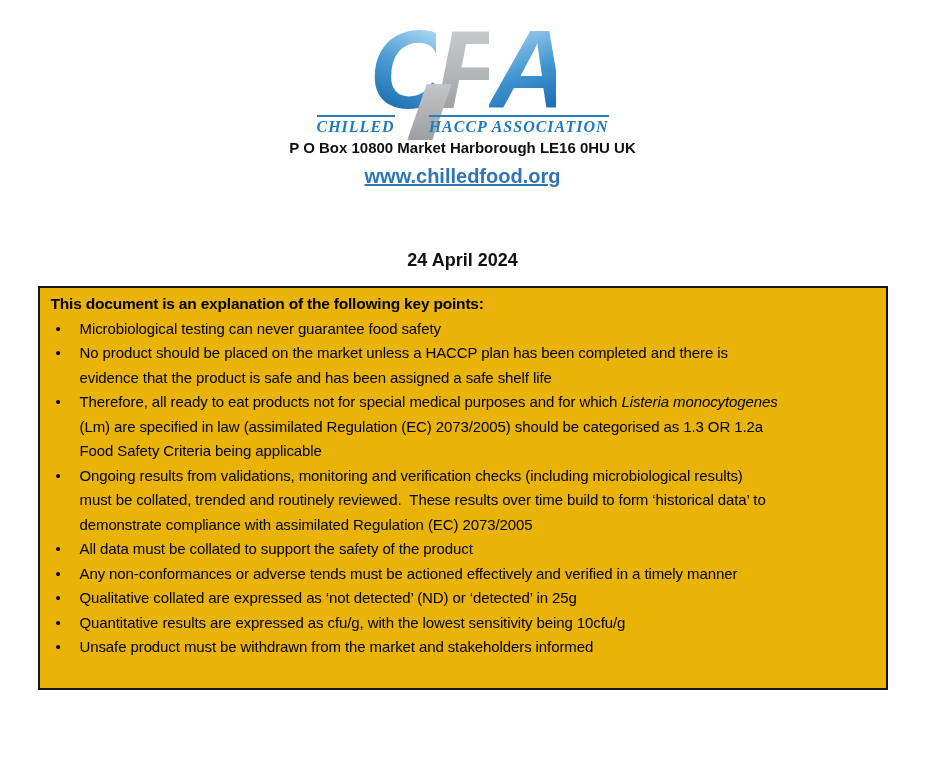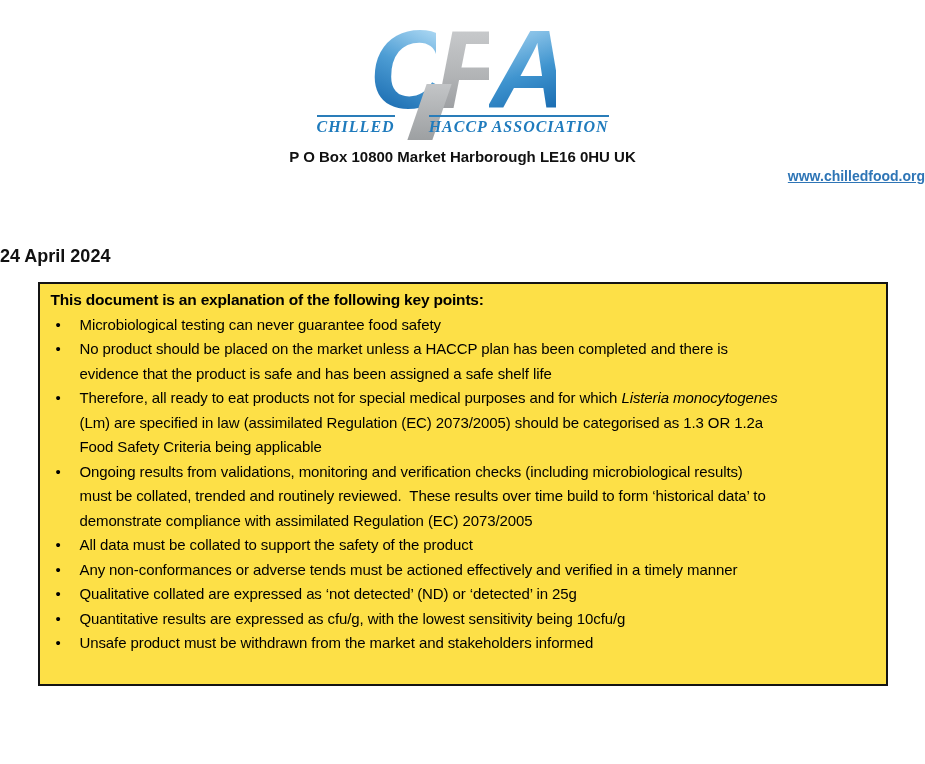--- a/index.html
+++ b/index.html
@@ -43,43 +43,43 @@
   }
   .logo-sub .word {
     font-family: "Liberation Serif", serif;
     font-style: italic; font-weight: bold;
     font-size: 16px; letter-spacing: 1px;
     color: #1f7bbd;
     border-top: 2px solid #2a7db9;
     padding-top: 1px;
     white-space: nowrap;
   }
-  .address { margin-top: 12px; font-size: 15px; font-weight: bold; color: #111; }
-  .website { margin-top: 3px; font-size: 14px; text-align: right; }
+  .address { margin-top: 3px; font-size: 15px; font-weight: bold; color: #111; }
+  .website { margin-top: 9px; font-size: 20px; }
   .website a { color: #2e75b6; font-weight: bold; text-decoration: underline; cursor: pointer; }
 
   
   .doc-title {
     margin-top: 43px; text-align: center;
     font-size: 19.5px; font-weight: bold;
     text-decoration: underline;
     color: #111;
   }
   .doc-date {
-    margin-top: 62px; text-align: left;
+    margin-top: 62px; text-align: center;
     font-size: 18px; font-weight: bold; color: #111;
   }
 
   
   .key-box {
     box-sizing: border-box;
     width: 850px; height: 404px;
     margin: 15px auto 5px auto;
     border: 2px solid #141414;
-    background: #fde047;
+    background: #eab308;
     padding: 4px 0 4px 0;
     overflow: hidden;
   }
   .key-heading {
     padding-left: 11px;
     font-size: 15.5px; font-weight: bold;
     line-height: 24.5px;
     letter-spacing: -0.2px;
     color: #000;
   }

